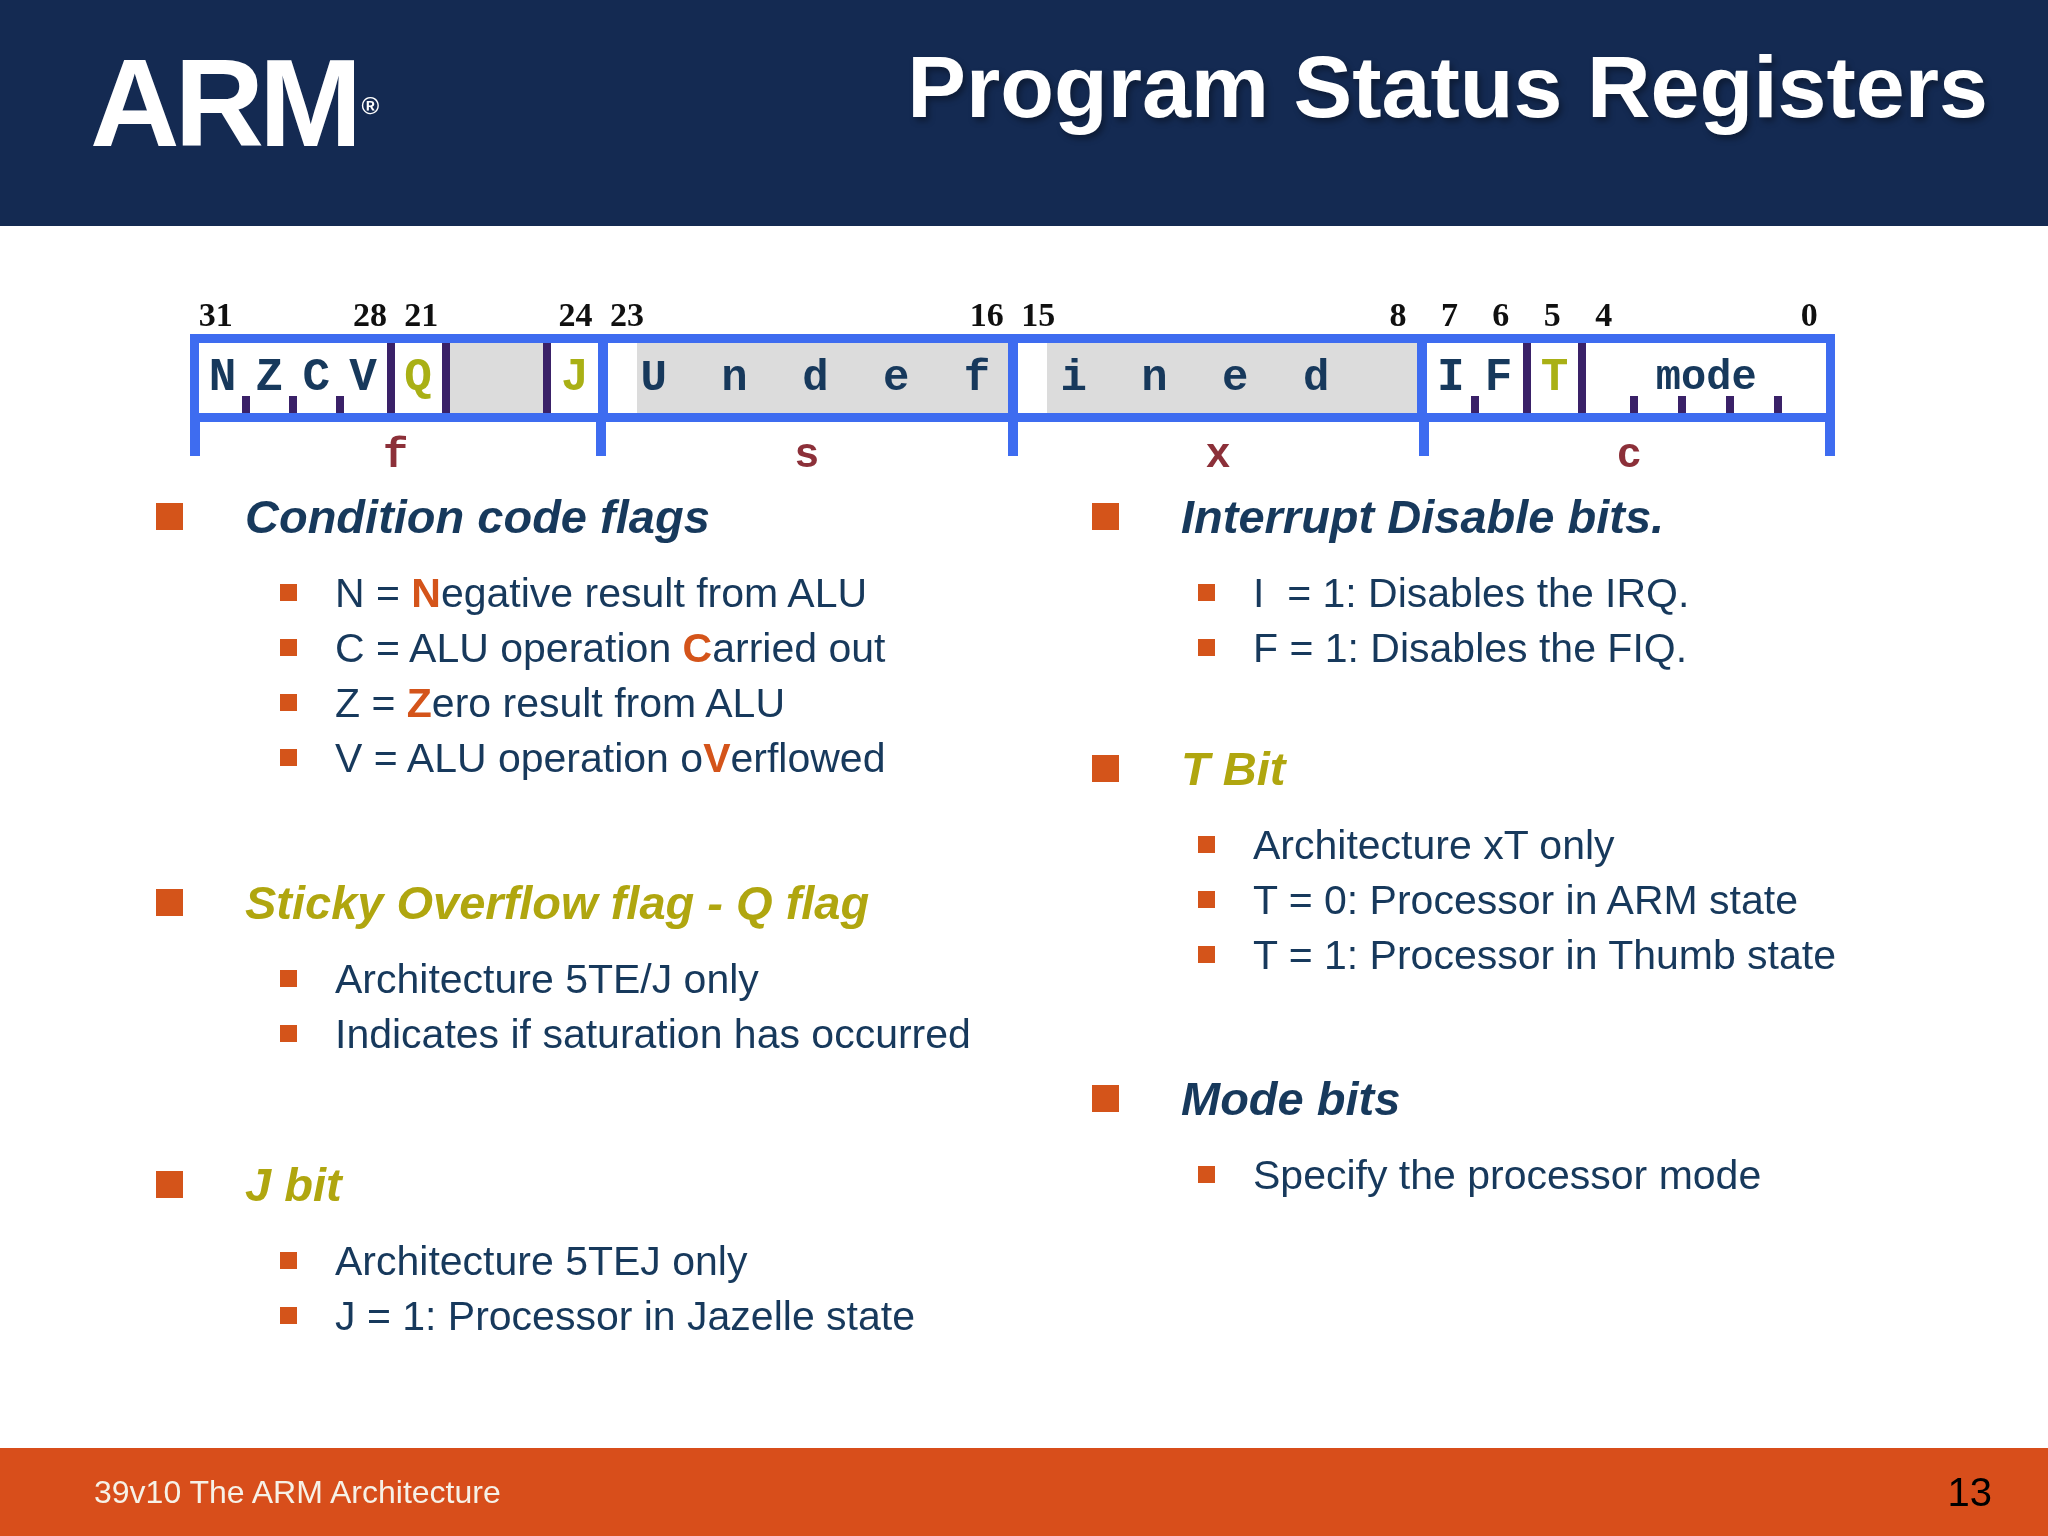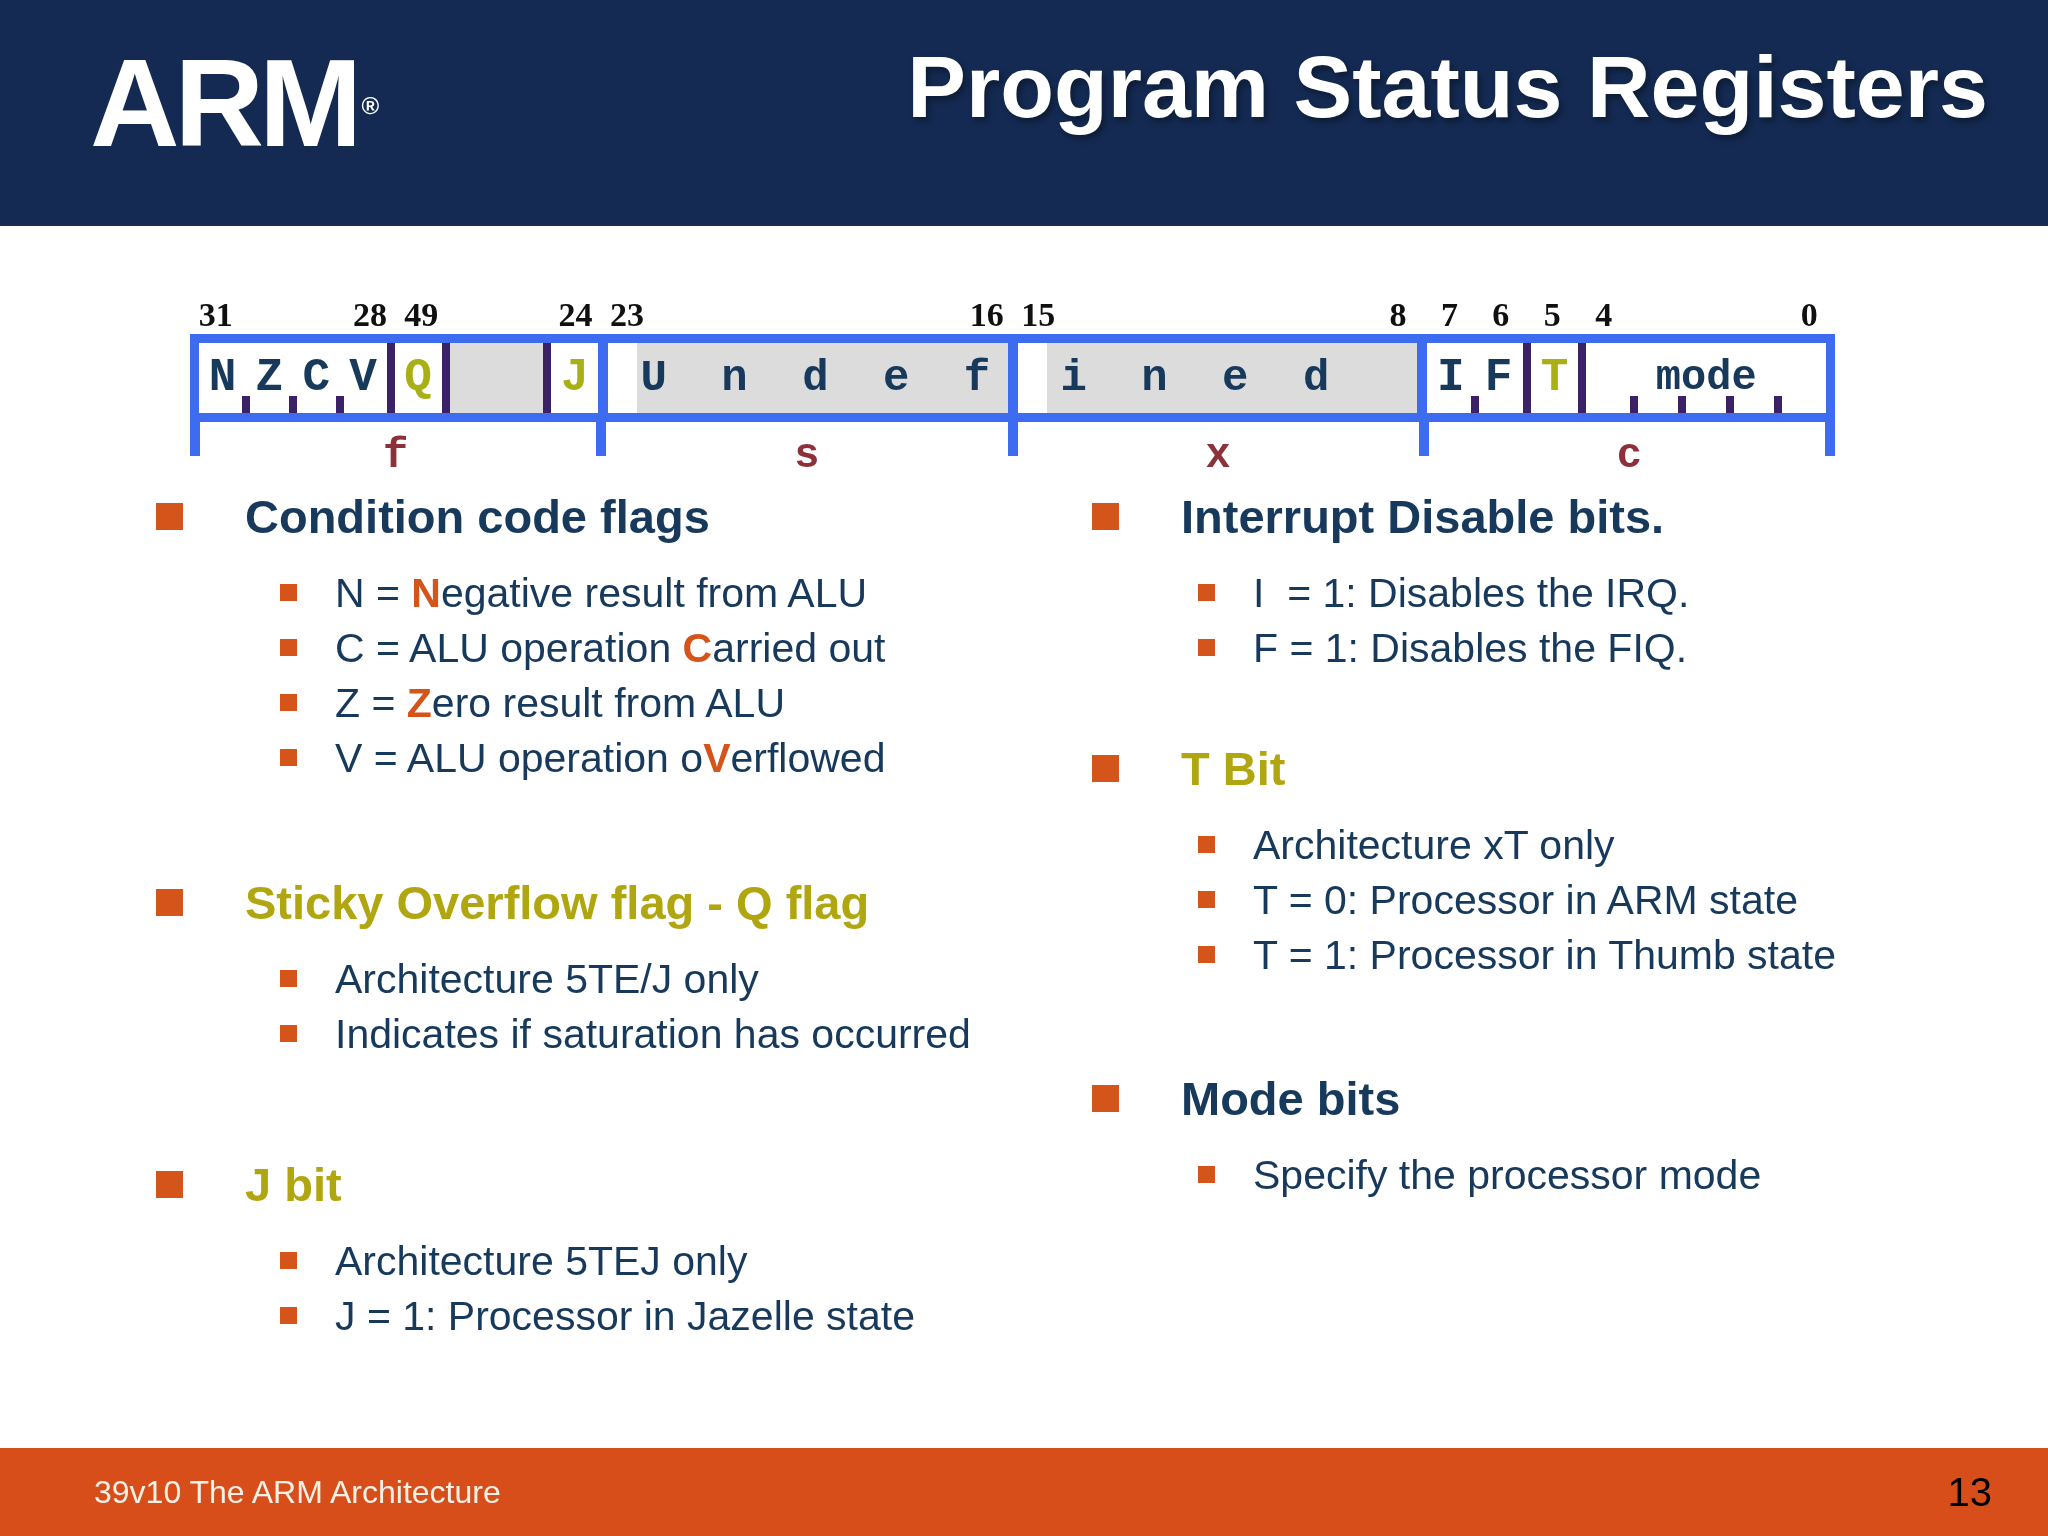--- a/index.html
+++ b/index.html
@@ -30,21 +30,21 @@
   .innertick{position:absolute;bottom:0;width:8px;height:17px;background:#3a2168;transform:translateX(-50%);}
   .spread{letter-spacing:14px;font-size:44px;margin-left:29px;}
   .spread.leftal{justify-content:flex-start;padding-left:14px;}
   .modecell{font-size:42px;}
   .bracket{position:absolute;left:190px;top:420px;width:1645px;height:62px;}
   .stub{position:absolute;top:0;width:10px;height:36px;background:#3e6cf0;}
   .flabel{position:absolute;top:12px;transform:translateX(-50%);
           font-family:"Liberation Mono",monospace;font-weight:bold;font-size:42px;color:#8c3039;}
   
   .section{position:absolute;}
-  .hrow{display:flex;}
+  .hrow{display:flex;font-style:italic;}
   .b1{flex:0 0 auto;width:27px;height:27px;background:#d4541a;margin-top:13px;}
   .htext{margin-left:62px;font-size:47px;font-weight:bold;line-height:54px;color:#17395c;white-space:nowrap;}
   .htext.olive{color:#b0a60f;}
   .items{margin-top:22px;}
   .irow{display:flex;}
   .b2{flex:0 0 auto;width:17px;height:17px;background:#d4541a;margin-top:18px;}
   .itext{margin-left:38px;font-size:41px;line-height:55px;color:#17395c;white-space:nowrap;}
   .hl{color:#d4541a;font-weight:bold;}
   
   .footer{position:absolute;left:0;top:1448px;width:100%;height:88px;background:#d84e1b;}
@@ -57,21 +57,21 @@
 <div class="slide">
 
   <div class="header">
     <div class="logo"><span>ARM</span><sup>®</sup></div>
     <div class="title">Program Status Registers</div>
   </div>
 
   <div class="bitnums">
       <span class="bitnum" style="left: 1.5625%;">31</span>
       <span class="bitnum" style="left: 10.9375%;">28</span>
-      <span class="bitnum" style="left: 14.0625%;">49</span>
+      <span class="bitnum" style="left: 14.0625%;">21</span>
       <span class="bitnum" style="left: 23.4375%;">24</span>
       <span class="bitnum" style="left: 26.5625%;">23</span>
       <span class="bitnum" style="left: 48.4375%;">16</span>
       <span class="bitnum" style="left: 51.5625%;">15</span>
       <span class="bitnum" style="left: 73.4375%;">8</span>
       <span class="bitnum" style="left: 76.5625%;">7</span>
       <span class="bitnum" style="left: 79.6875%;">6</span>
       <span class="bitnum" style="left: 82.8125%;">5</span>
       <span class="bitnum" style="left: 85.9375%;">4</span>
       <span class="bitnum" style="left: 98.4375%;">0</span>

